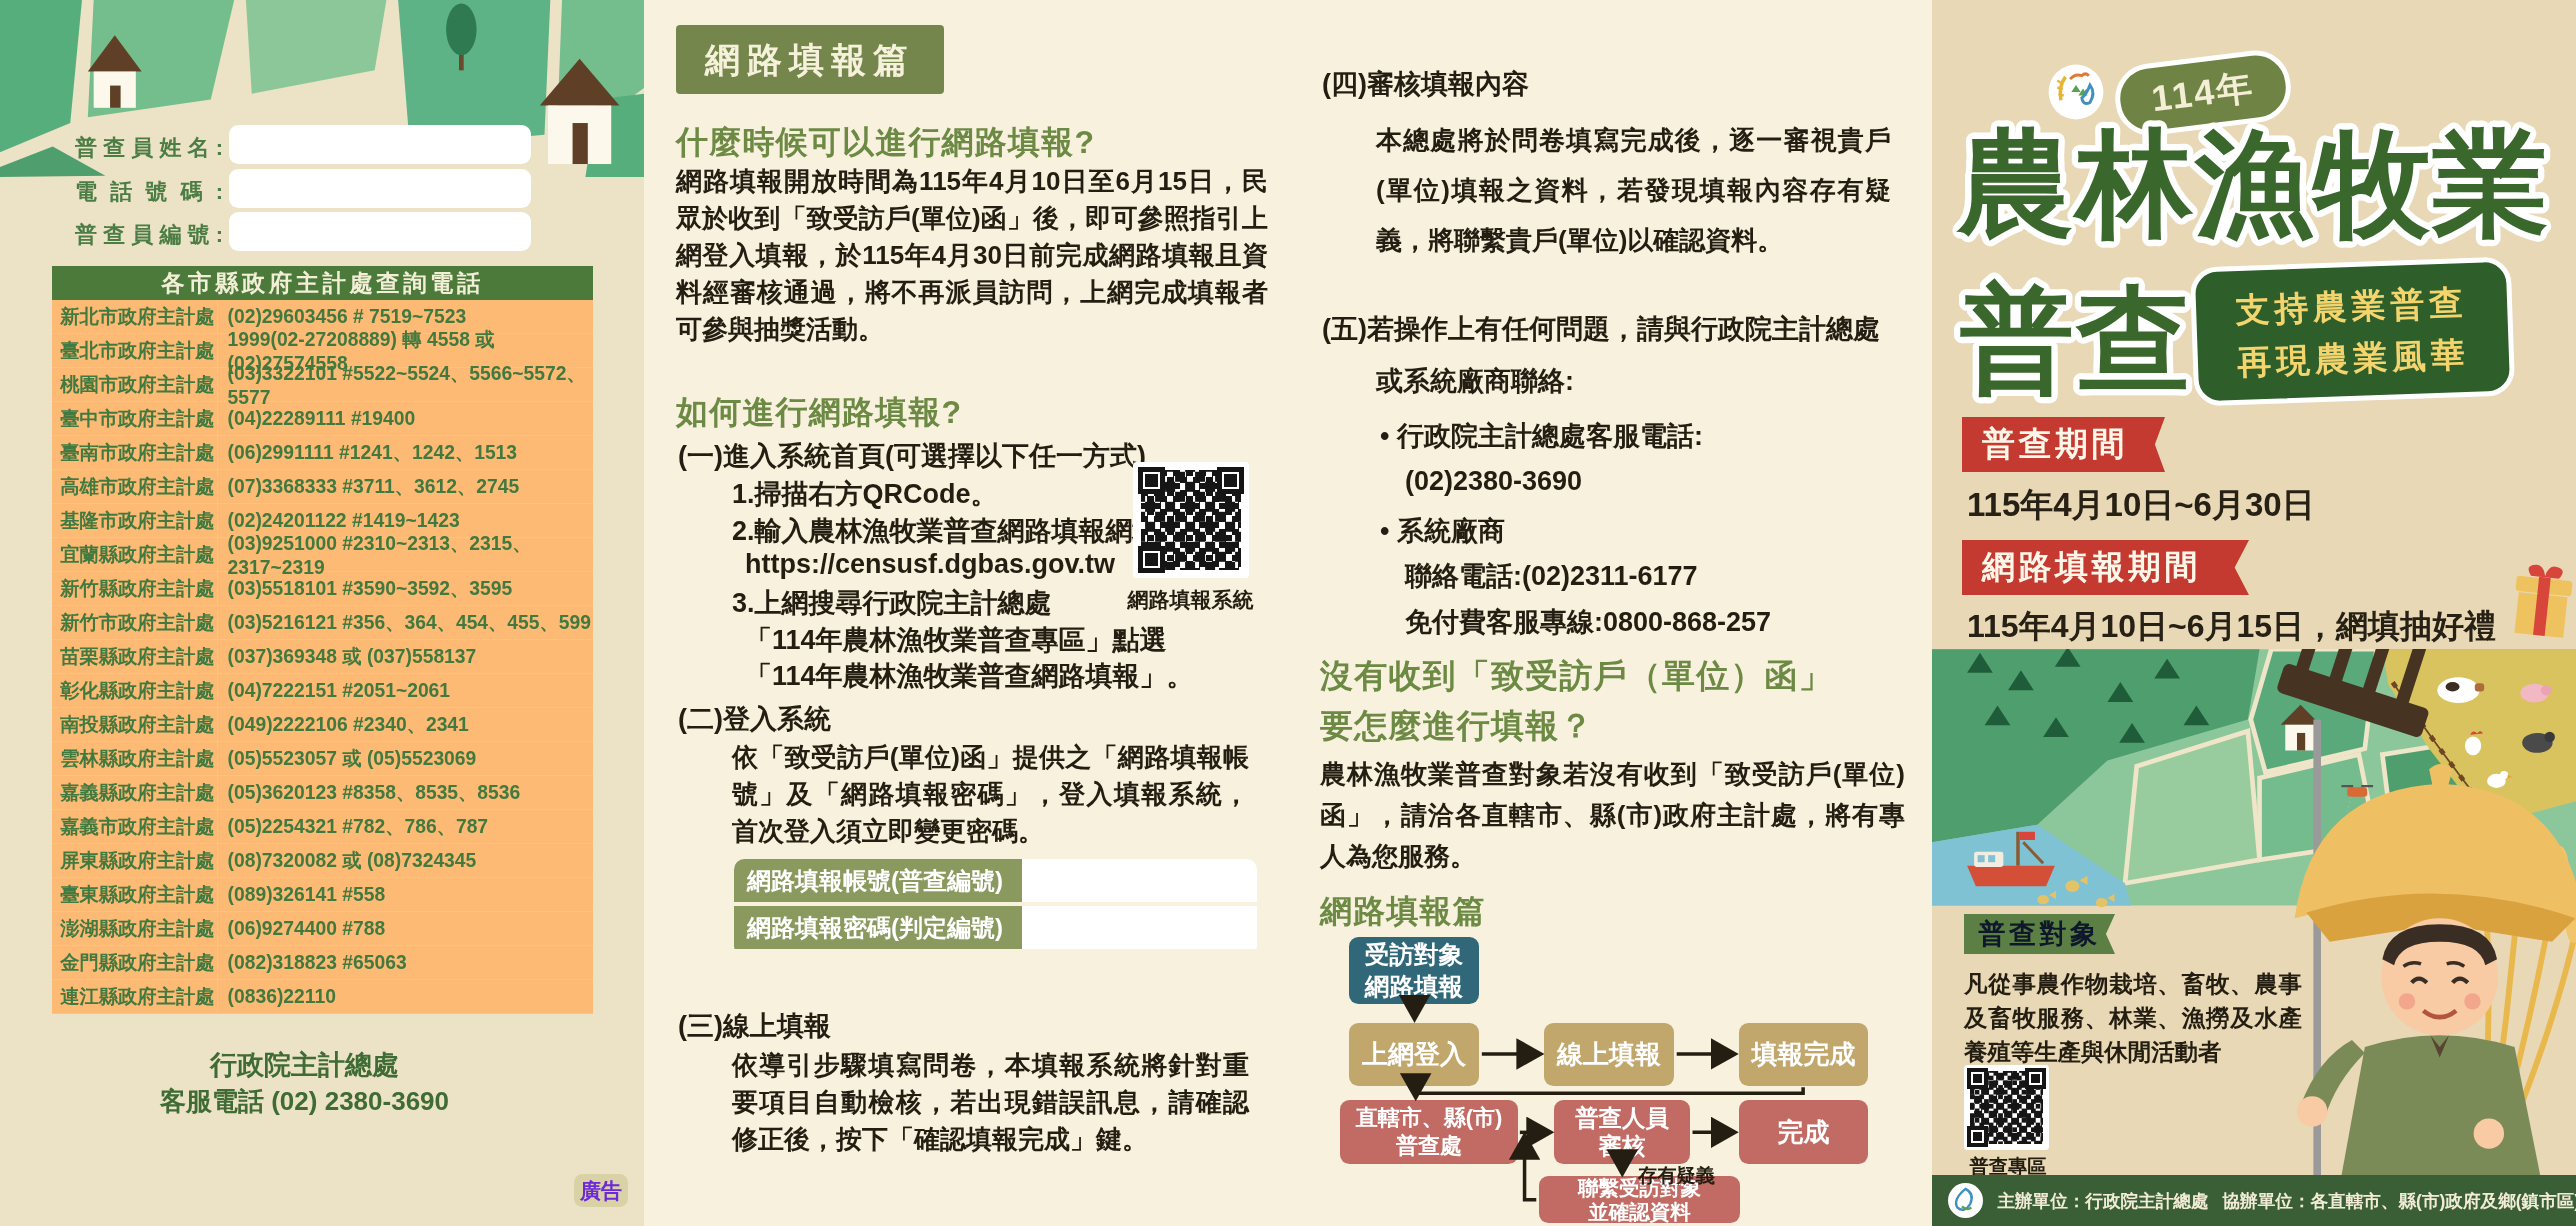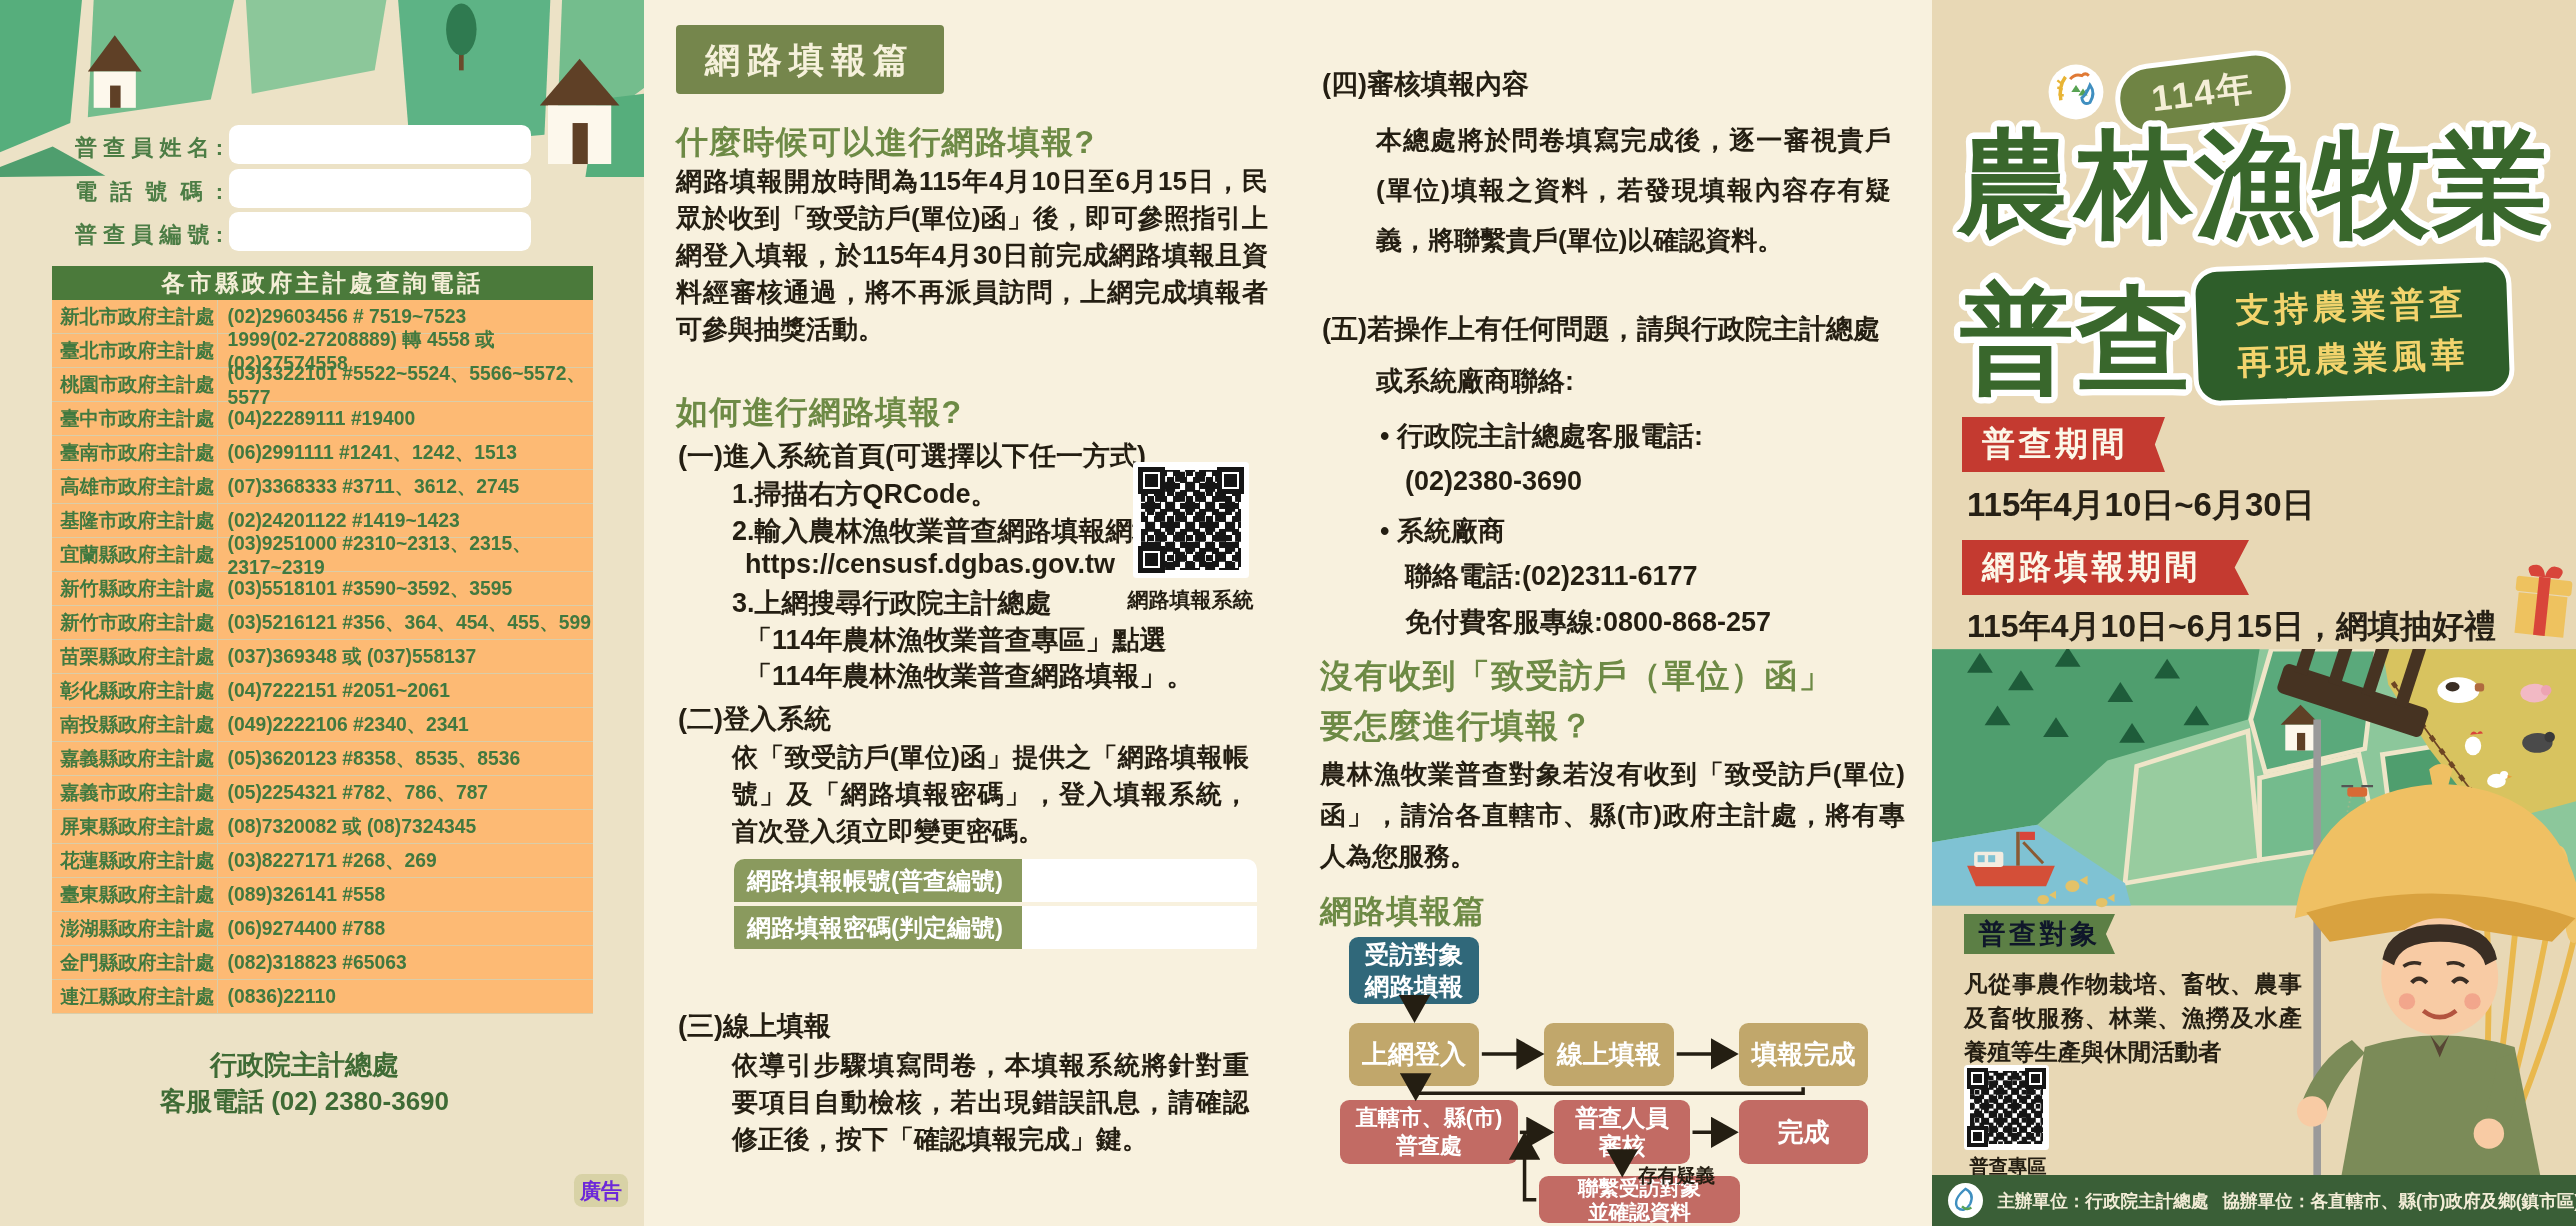--- a/index.html
+++ b/index.html
@@ -171,40 +171,40 @@
         <div class="trow">
           <span class="tname">彰化縣政府主計處</span>
           <span class="tphone">(04)7222151 #2051~2061</span>
         </div>
 
         <div class="trow">
           <span class="tname">南投縣政府主計處</span>
           <span class="tphone">(049)2222106 #2340、2341</span>
         </div>
 
+        <div class="trow">
+          <span class="tname">雲林縣政府主計處</span>
+          <span class="tphone">(05)5523057 或 (05)5523069</span>
+        </div>
 
         <div class="trow">
           <span class="tname">嘉義縣政府主計處</span>
           <span class="tphone">(05)3620123 #8358、8535、8536</span>
         </div>
 
         <div class="trow">
           <span class="tname">嘉義市政府主計處</span>
           <span class="tphone">(05)2254321 #782、786、787</span>
         </div>
 
         <div class="trow">
           <span class="tname">屏東縣政府主計處</span>
           <span class="tphone">(08)7320082 或 (08)7324345</span>
         </div>
 
-        <div class="trow">
-          <span class="tname">花蓮縣政府主計處</span>
-          <span class="tphone">(03)8227171 #268、269</span>
-        </div>
 
         <div class="trow">
           <span class="tname">臺東縣政府主計處</span>
           <span class="tphone">(089)326141 #558</span>
         </div>
 
         <div class="trow">
           <span class="tname">澎湖縣政府主計處</span>
           <span class="tphone">(06)9274400 #788</span>
         </div>

